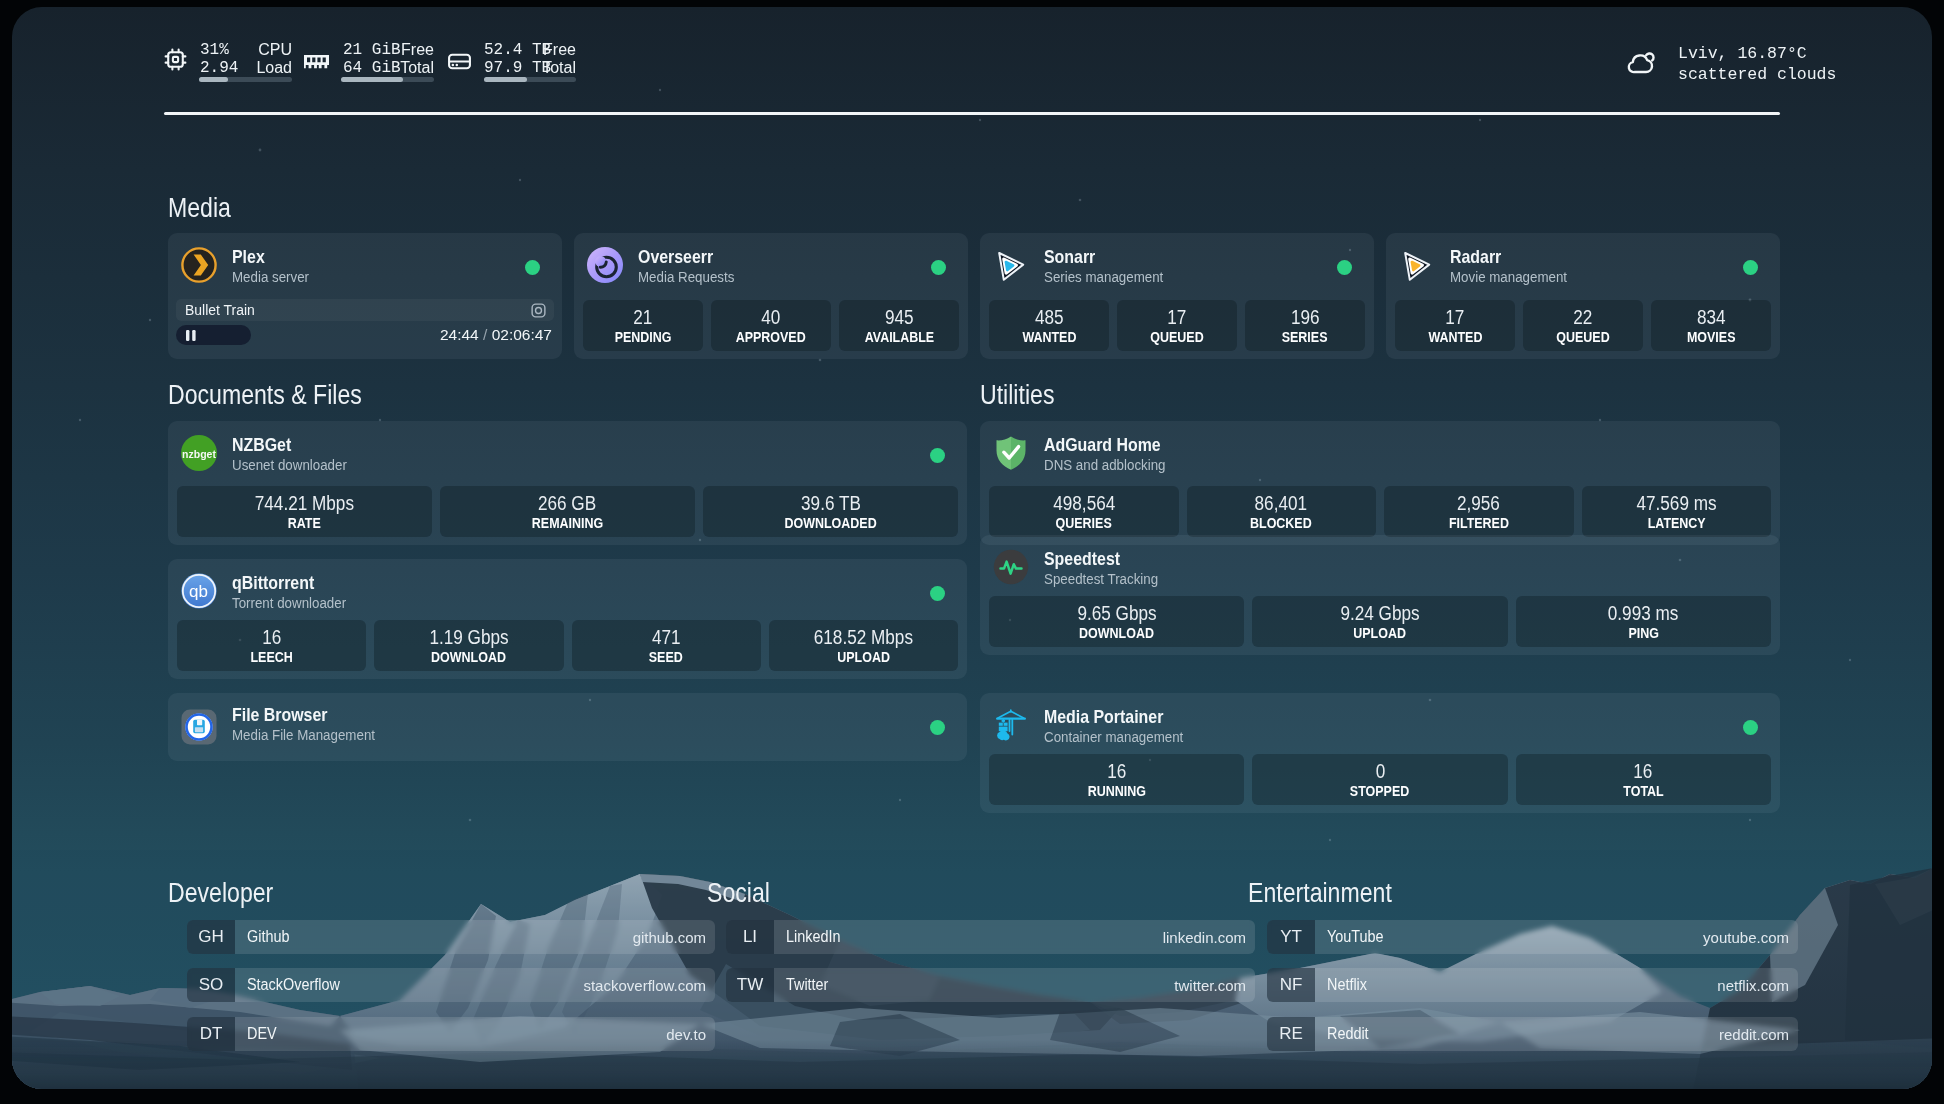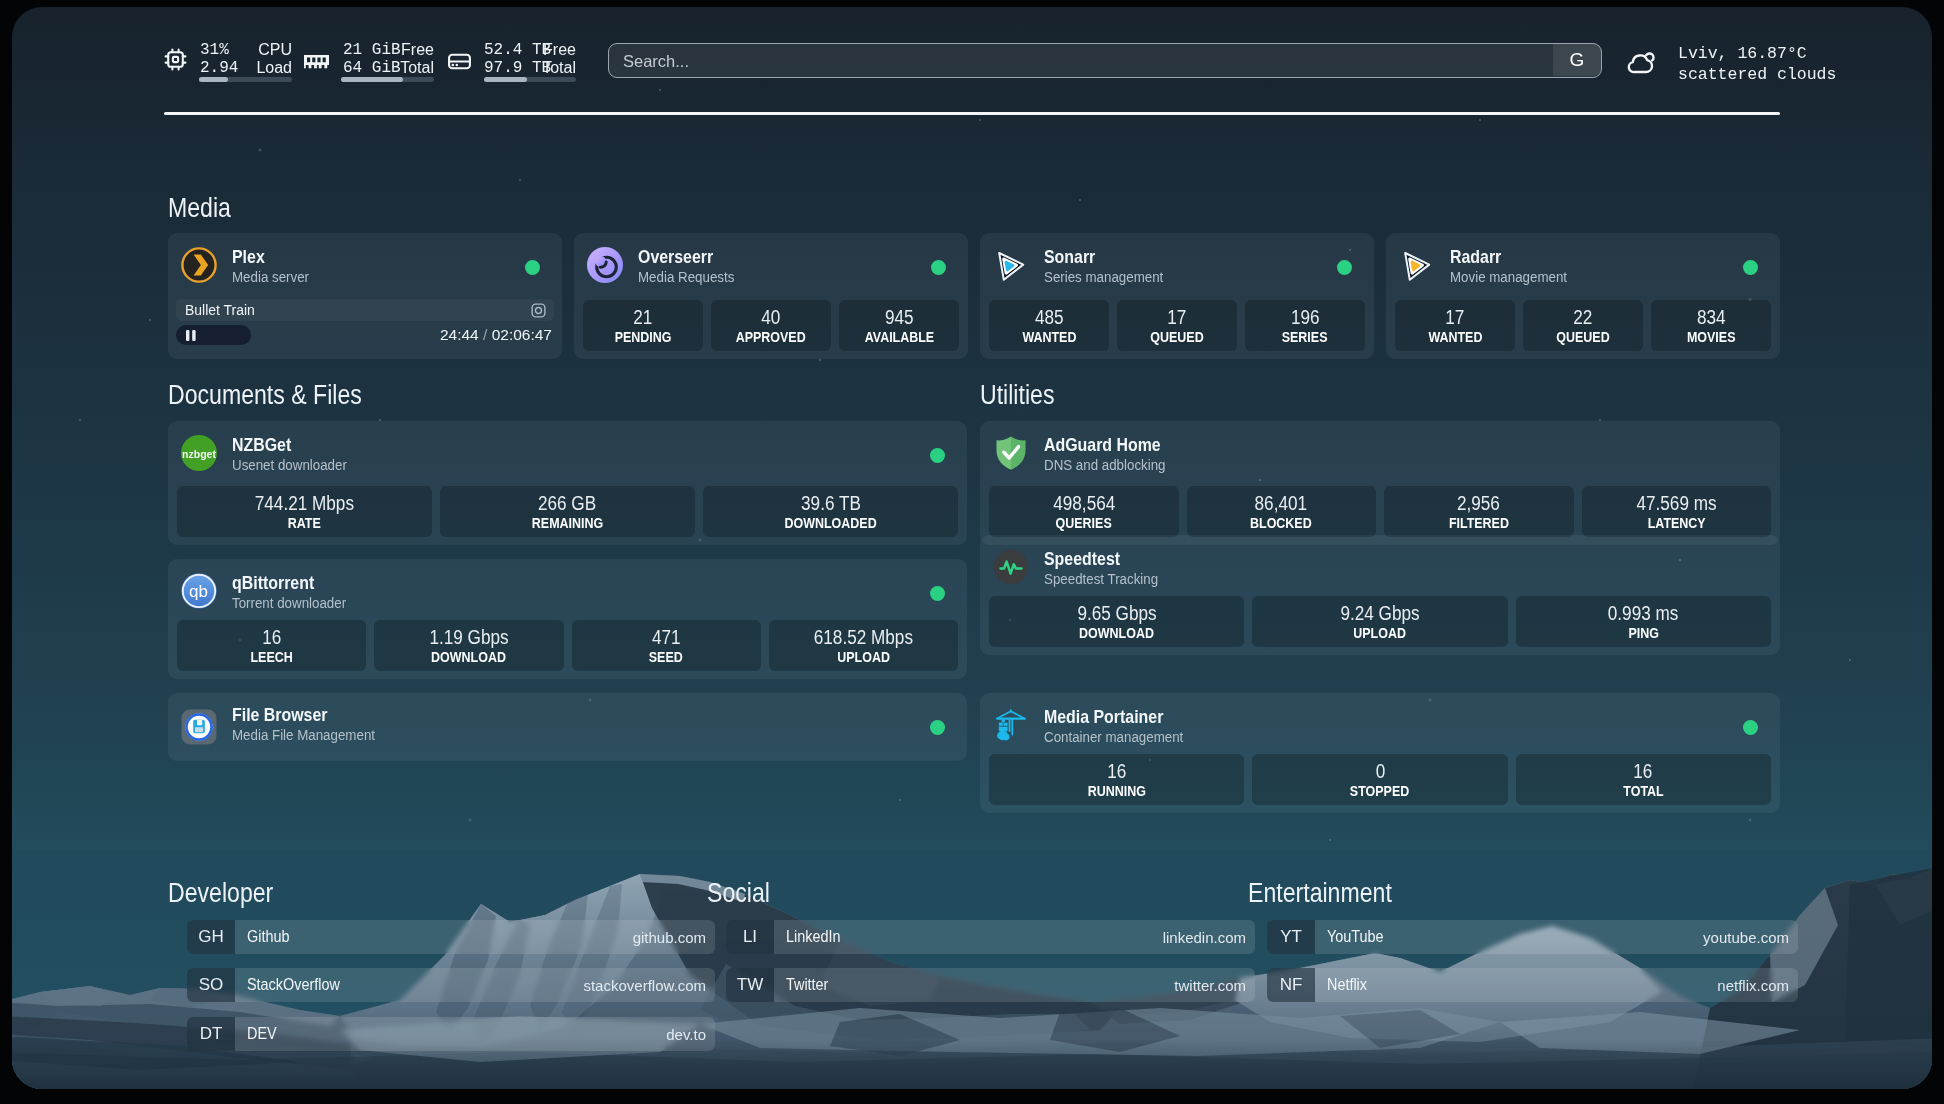--- a/index.html
+++ b/index.html
@@ -179,24 +179,20 @@
     <svg class="abs" style="left:447px;top:49px;" width="25" height="25" viewBox="0 0 24 24" fill="none" stroke="#f2f6f8" stroke-width="2" stroke-linecap="round" stroke-linejoin="round">
       <rect x="2" y="5.5" width="20" height="13" rx="3"></rect>
       <path d="M2.4 12h19.2"></path>
       <path d="M5.6 15.4h.01M9.4 15.4h.01" stroke-width="2.4"></path>
     </svg>
     <div class="resnum" style="left:484px;top:41px;">52.4 TB<br>97.9 TB</div>
     <div class="reslab" style="left:484px;top:41px;width:92px;">Free<br>Total</div>
     <div class="bar-track" style="left:484px;top:77px;width:92px;"></div>
     <div class="bar-fill" style="left:484px;top:77px;width:43px;"></div>
 
-    <div id="search">
-        <div class="ph">Search...</div>
-        <div class="gbtn">G</div>
-      </div>
 
     <svg class="abs" style="left:1626px;top:46px;" width="32" height="32" viewBox="0 0 32 32" fill="none" stroke="#f2f6f8" stroke-width="2.4" stroke-linecap="round" stroke-linejoin="round">
       <path d="M9 26h11a6 6 0 0 0 1.2-11.88 7.5 7.5 0 0 0-14.4 1.98A5 5 0 0 0 9 26Z"></path>
       <path d="M20.2 9.2a4 4 0 1 1 6 5.2"></path>
     </svg>
     <div class="resnum" style="left:1678px;top:43px;font-size:16.5px;line-height:21px;">Lviv, 16.87°C<br>scattered clouds</div>
     <div id="sepline"></div>
 
     <div class="heading" style="left:168px; top:192px;">Media</div>
 
@@ -512,15 +508,20 @@
     <div class="bmrow" style="left:1248px;top:920px;width:531px;">
       <div class="bmabbr">YT</div>
         <div class="bmname">YouTube</div>
         <div class="bmdom">youtube.com</div>
       </div>
     <div class="bmrow" style="left:1248px;top:968px;width:531px;">
       <div class="bmabbr">NF</div>
         <div class="bmname">Netflix</div>
         <div class="bmdom">netflix.com</div>
       </div>
+    <div class="bmrow" style="left:1248px;top:1017px;width:531px;">
+      <div class="bmabbr">RE</div>
+        <div class="bmname">Reddit</div>
+        <div class="bmdom">reddit.com</div>
+      </div>
 
   </div>
 </div>
 
 </body></html>

